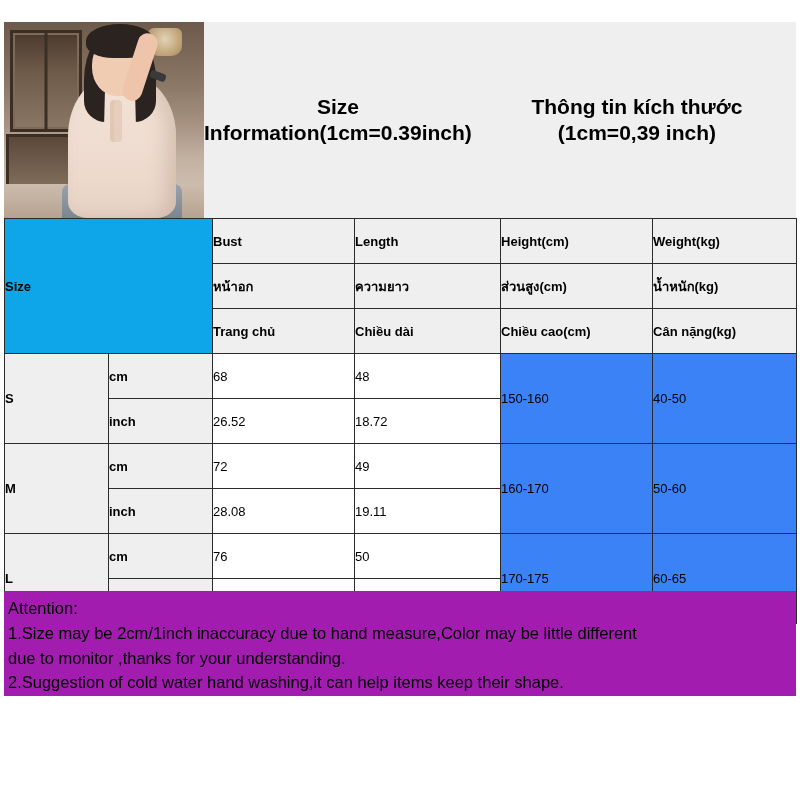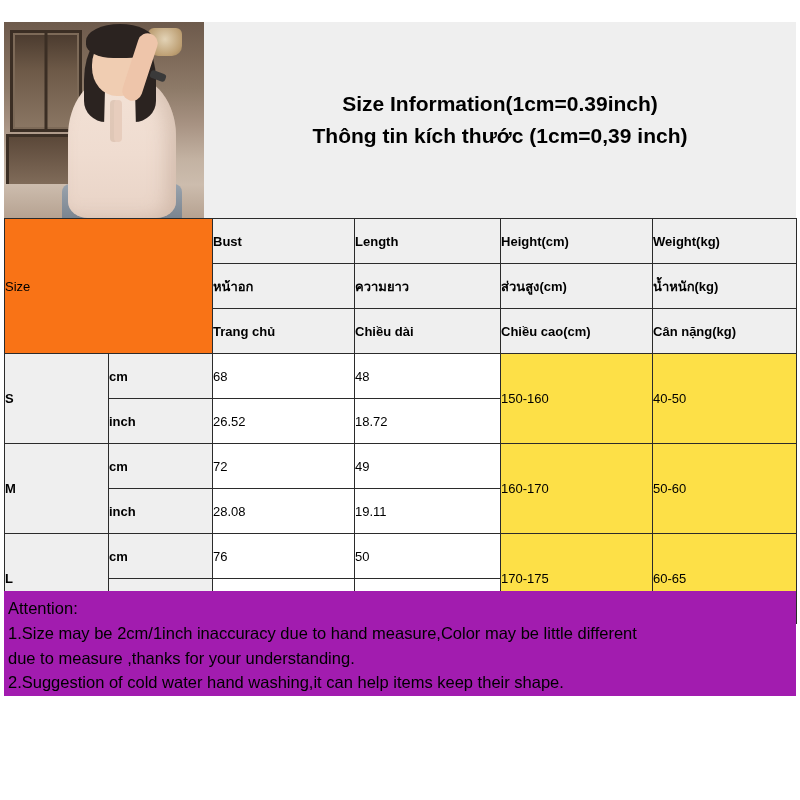--- a/index.html
+++ b/index.html
@@ -177,23 +177,22 @@
     height: 42px;
     background: #e7cdbd;
     border-radius: 4px;
     box-shadow: -4px 0 0 rgba(210,180,160,.55);
   }
 
   .title-block {
     flex: 1 1 auto;
     background: #efefef;
     display: flex;
-    flex-direction: column;
     align-items: center;
-    justify-content: center;
+    justify-content: space-between;
     gap: 6px;
   }
   .title-line {
     font-size: 21px;
     font-weight: bold;
     line-height: 1.25;
     text-align: center;
     color: #000;
   }
   .title-line.thai {
@@ -229,41 +228,41 @@
   .c-weight { width: 144px; }
 
   .hdr-cell {
     background: #efefef;
     font-weight: bold;
   }
   .hdr-cell.sub2, .hdr-cell.sub3 {
     font-weight: bold;
   }
   .size-word {
-    background: #f97316;
+    background: #0ea5e9;
     font-size: 27px;
-    font-weight: normal;
+    font-weight: bold;
   }
   .grp {
     background: #efefef;
     font-weight: bold;
     font-size: 19px;
   }
   .unit-cell {
     background: #efefef;
     font-weight: bold;
     font-size: 16px;
   }
   .val-cell {
     background: #ffffff;
     font-size: 17px;
     margin-top: 21px;
   }
   .span-cell {
-    background: #fde047;
+    background: #3b82f6;
     font-size: 17px;
   }
 
   
   .note {
     position: absolute;
     left: 4px;
     top: 591px;
     width: 792px;
     padding: 6px 4px 0 4px;
@@ -380,17 +379,17 @@
           <td class="val-cell">29.64</td>
           <td class="val-cell">19.5</td>
         </tr>
       </tbody>
     </table>
   </div>
 
   <div class="note">
     <p>Attention:</p>
     <p>1.Size may be 2cm/1inch inaccuracy due to hand measure,Color may be little different</p>
-    <p>due to measure ,thanks for your understanding.</p>
+    <p>due to monitor ,thanks for your understanding.</p>
     <p>2.Suggestion of cold water hand washing,it can help items keep their shape.</p>
   </div>
 
 </div>
 
 </body></html>

